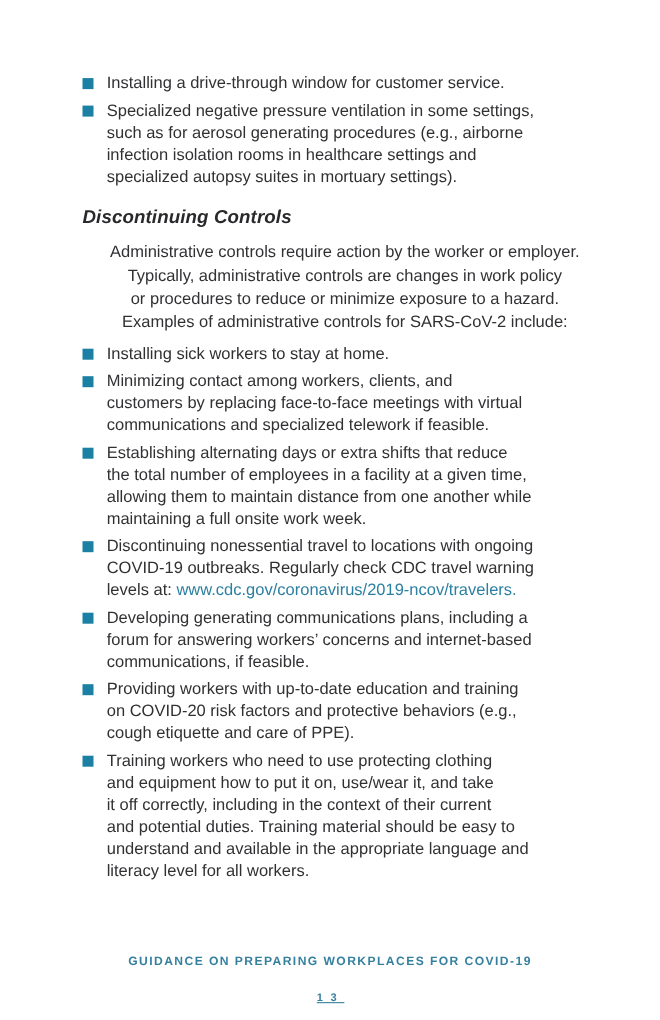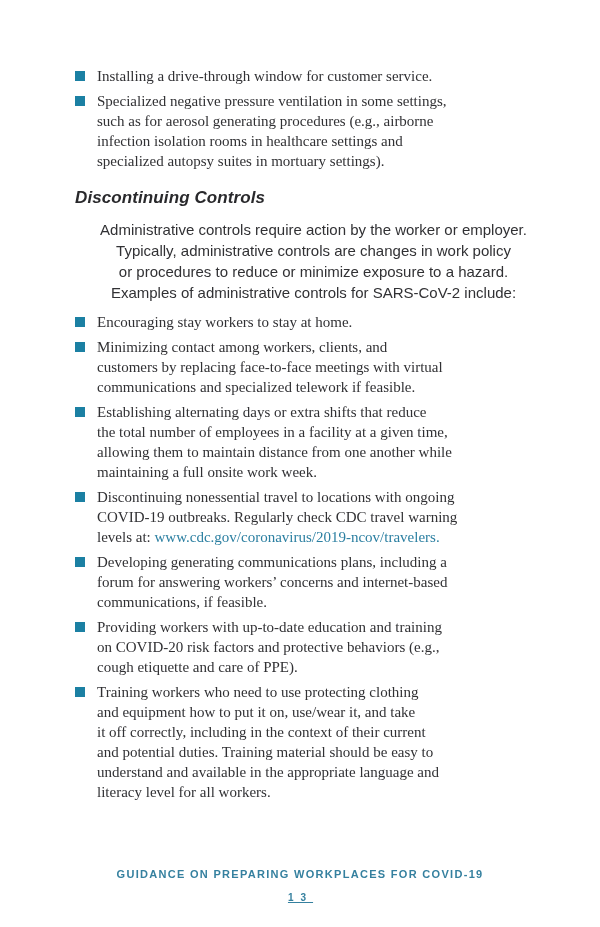--- a/index.html
+++ b/index.html
@@ -20,21 +20,20 @@
   }
   ul.bullet-list {
     list-style: none;
     margin: 0;
     padding: 0;
   }
   ul.bullet-list li {
     display: flex;
     align-items: flex-start;
     margin-bottom: 5px;
-    font-family: Liberation Serif, serif;
   }
   .marker {
     flex: none;
     width: 10px;
     height: 10px;
     margin: 5px 12px 0 0;
     background: var(--bullet-teal, #1b80a3);
   }
   .li-text {
     font-size: 15px;
@@ -71,21 +70,21 @@
     top: 868px;
     text-align: center;
   }
   .footer-title {
     font-size: 11px;
     font-weight: bold;
     letter-spacing: 1.3px;
     color: var(--footer-teal, #35809f);
   }
   .page-number {
-    margin-top: 12px;
+    margin-top: 22px;
     font-size: 10px;
     font-weight: bold;
     letter-spacing: 7px;
     padding-left: 1px; 
     color: var(--footer-teal, #35809f);
     text-decoration: underline;
   }
 </style>
 </head>
 <body>
@@ -109,21 +108,21 @@
   <h2 class="section-heading">Discontinuing Controls</h2>
 
   <p class="intro">Administrative controls require action by the worker or employer.
 Typically, administrative controls are changes in work policy
 or procedures to reduce or minimize exposure to a hazard.
 Examples of administrative controls for SARS-CoV-2 include:</p>
 
   <ul class="bullet-list">
     <li>
       <span class="marker"></span>
-      <span class="li-text">Encouraging stay workers to stay at home.</span>
+      <span class="li-text">Installing sick workers to stay at home.</span>
     </li>
     <li>
       <span class="marker"></span>
       <span class="li-text">Minimizing contact among workers, clients, and
 customers by replacing face-to-face meetings with virtual
 communications and specialized telework if feasible.</span>
     </li>
     <li>
       <span class="marker"></span>
       <span class="li-text">Establishing alternating days or extra shifts that reduce

